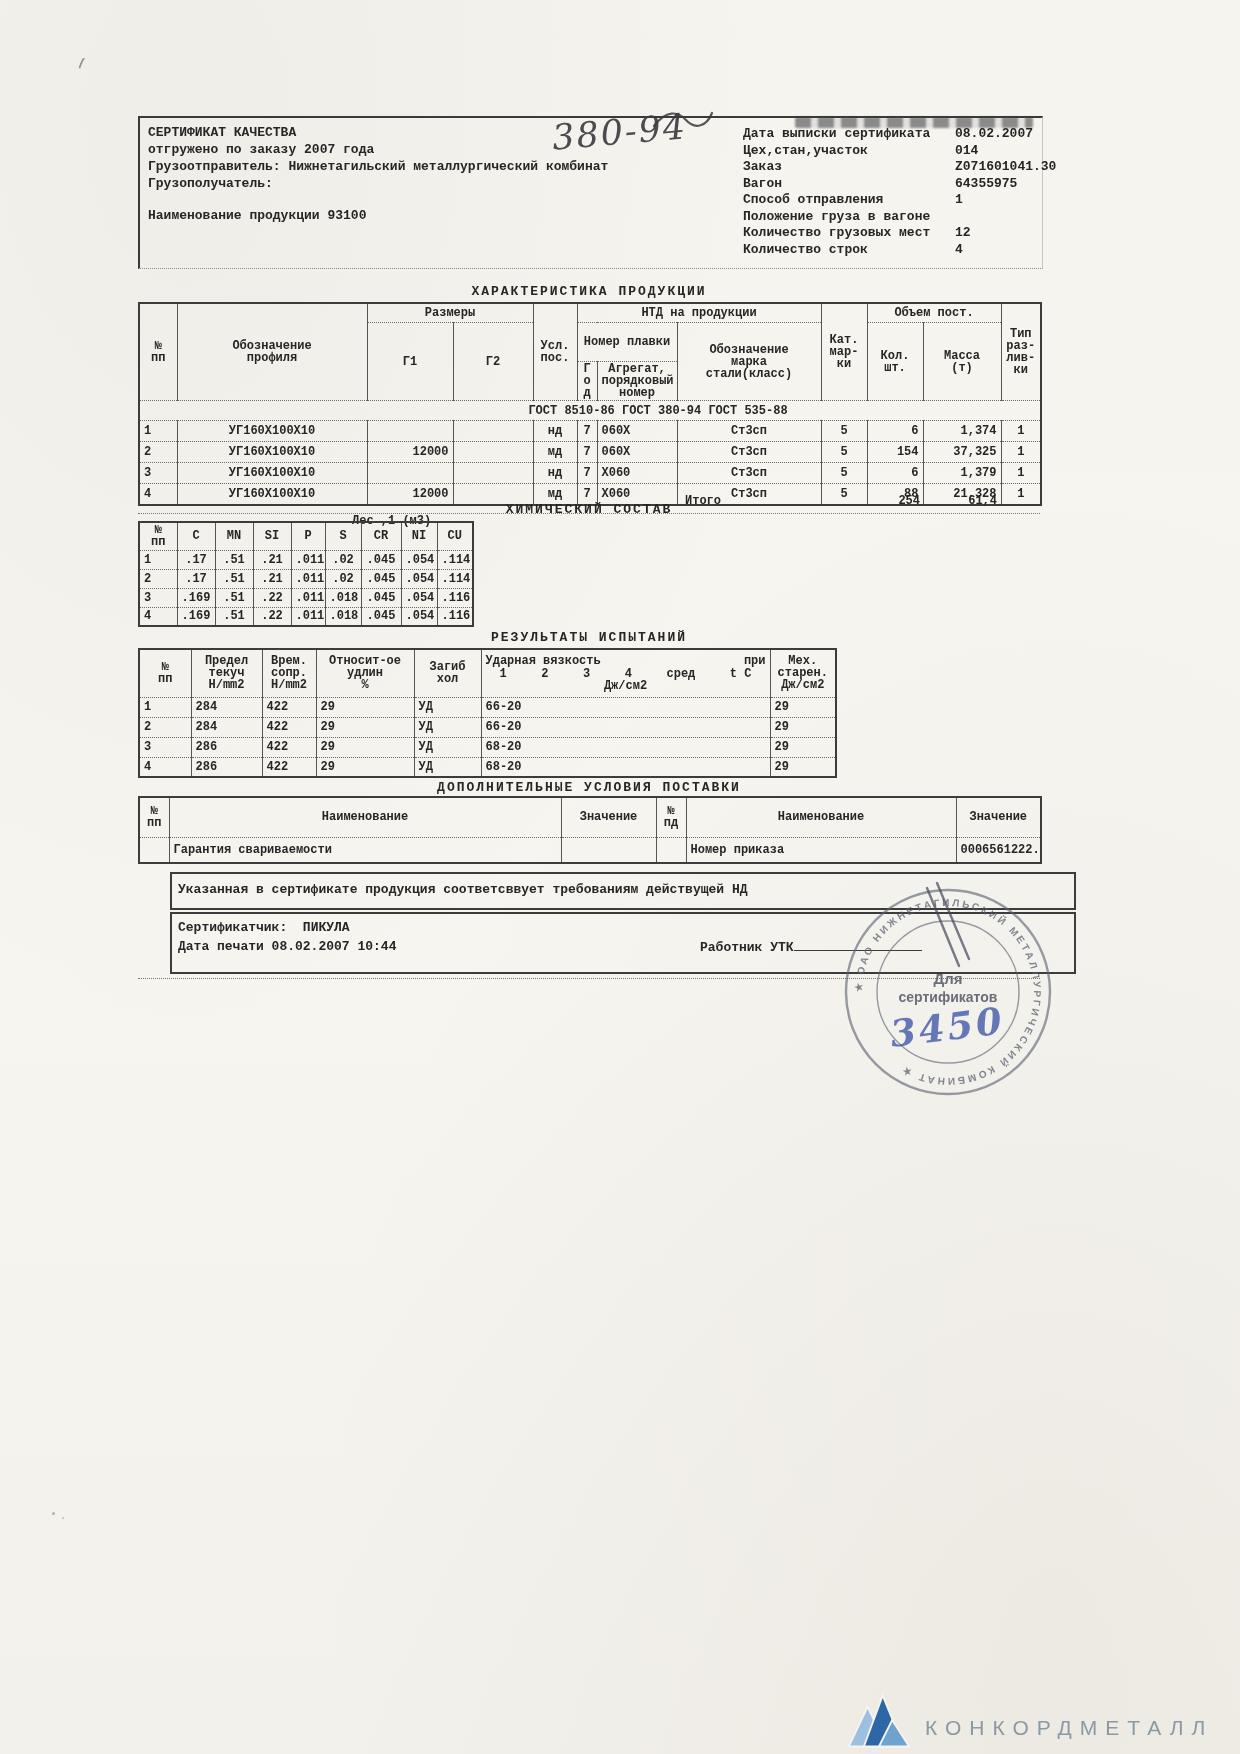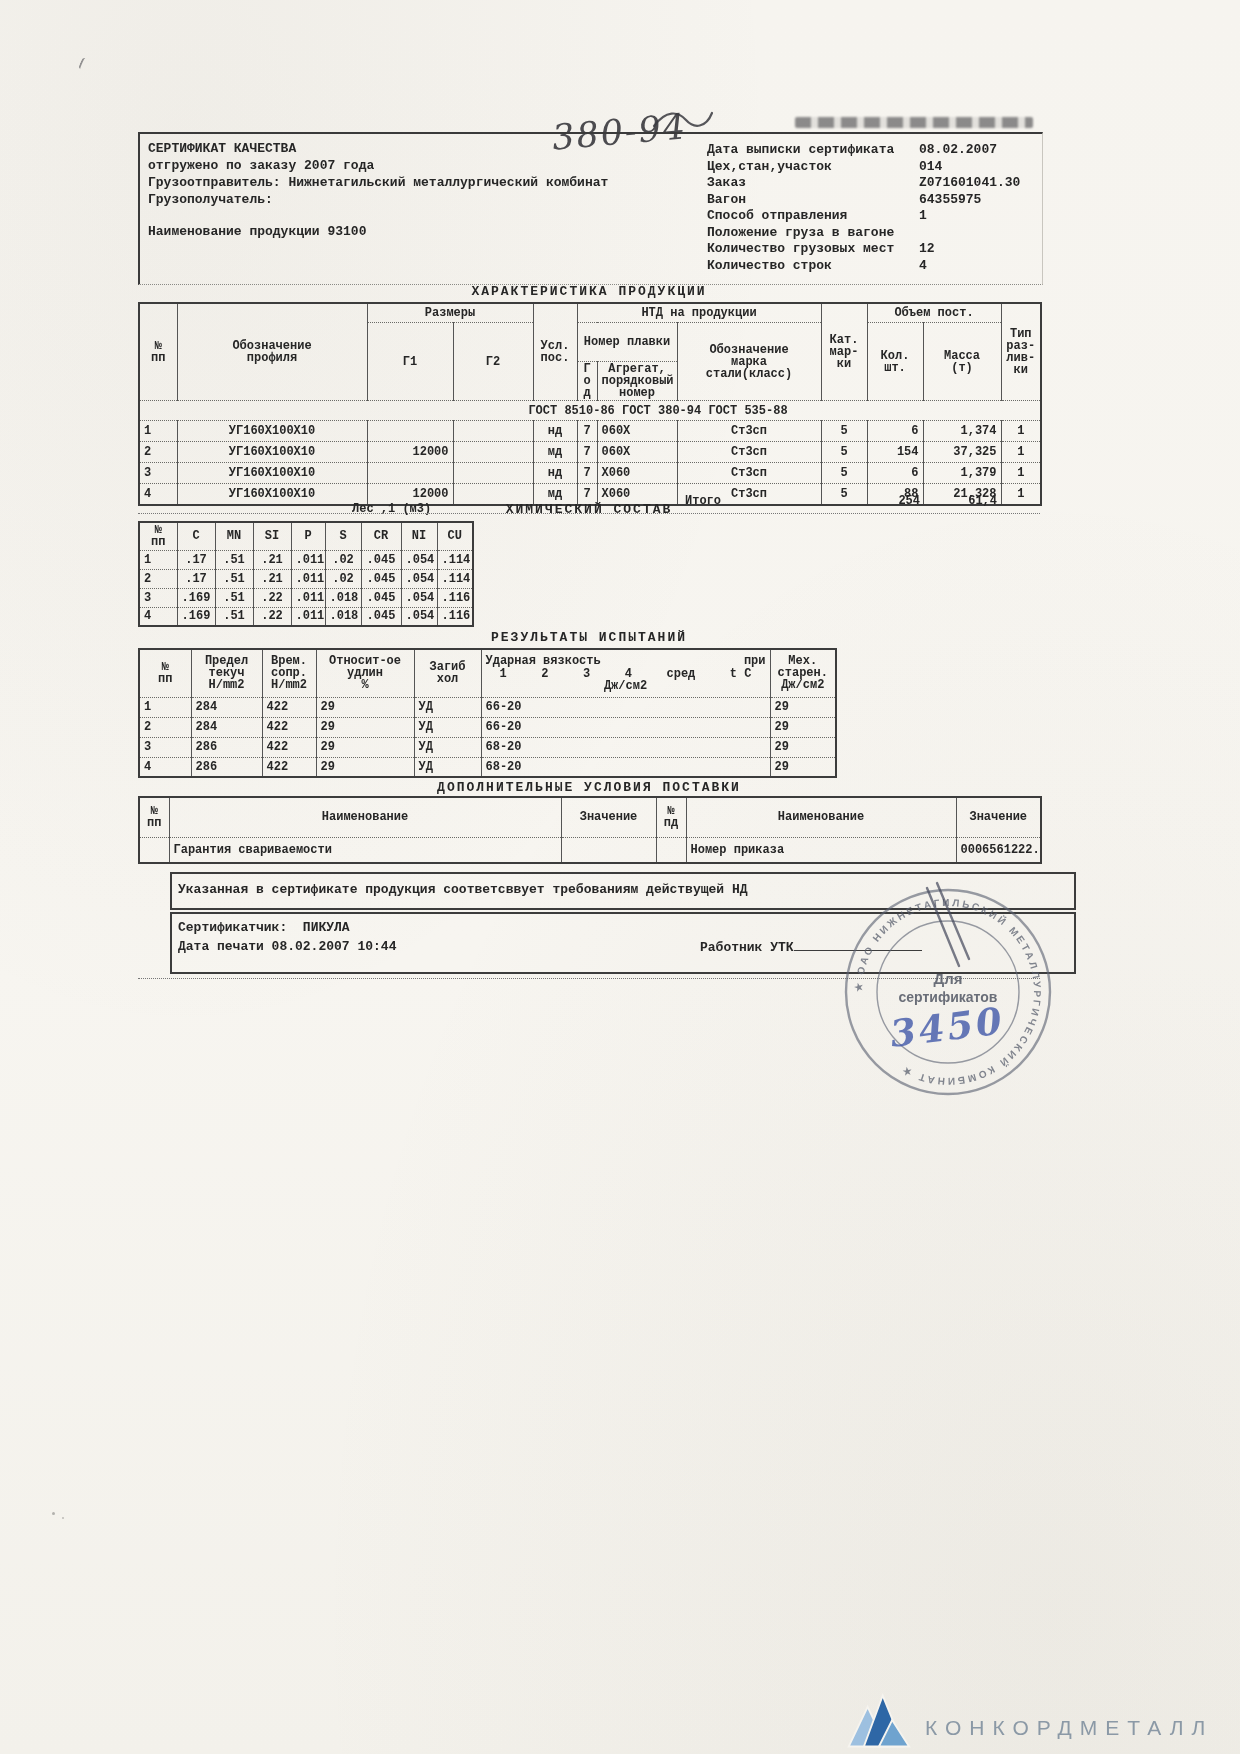--- a/index.html
+++ b/index.html
@@ -12,30 +12,30 @@
   }
   .page::before{content:"";position:absolute;inset:0;pointer-events:none;
     background:radial-gradient(ellipse at 15% 8%,rgba(120,110,90,.05),transparent 40%),
                radial-gradient(ellipse at 85% 92%,rgba(120,110,90,.06),transparent 50%);}
   .abs{position:absolute;}
   .b{font-weight:700;}
   .pre{white-space:pre-line;}
   .l{text-align:left;}.c{text-align:center;}.r{text-align:right;}
 
   
-  .header-box{left:138px;top:132px;width:902px;height:150px;
+  .header-box{left:138px;top:116px;width:902px;height:150px;
     border-top:2px solid #3a3a3a;border-left:2px solid #3a3a3a;
     border-bottom:1px dotted #8a8a85;border-right:1px solid #c9c6bf;
     font-size:13px;line-height:17px;font-weight:700;}
   .header-left{position:absolute;left:8px;top:6px;width:550px;}
   .header-left .row{white-space:nowrap;}
   .gap{height:15px;}
   .details{position:absolute;left:567px;top:8px;width:330px;font-size:13px;line-height:16.5px;}
   .detail-row{display:flex;}
-  .dlabel{flex:0 0 212px;}
+  .dlabel{flex:0 0 212px;margin-left:36px;}
   .dvalue{font-weight:700;font-family:Liberation Mono, monospace;}
 
   
   .handwriting{left:552px;top:112px;font-family:"DejaVu Serif",serif;font-style:italic;
     font-size:35px;color:#35353a;transform:rotate(-5deg);letter-spacing:2px;opacity:.88;}
   .tilde{left:652px;top:106px;}
 
   
   .sect-title{left:138px;width:902px;text-align:center;font-size:13px;font-weight:700;letter-spacing:2px;}
 
@@ -264,21 +264,21 @@
           <td class="l">X060</td>
           <td class="c">Ст3сп</td>
           <td class="c">5</td>
           <td class="r">88</td>
           <td class="r">21,328</td>
           <td class="c">1</td>
     </tr>
   </tbody>
     </table>
 
-  <span class="abs pfoot-text" style="left:352px;top:502px;">Лес ,1 (м3)</span>
+  <span class="abs pfoot-text" style="left:352px;top:514px;">Лес ,1 (м3)</span>
   <span class="abs pfoot-text" style="left:685px;top:494px;">Итого</span>
   <span class="abs pfoot-text r" style="left:858px;top:494px;width:62px;">254</span>
   <span class="abs pfoot-text r" style="left:925px;top:494px;width:72px;">61,4</span>
   <div class="abs dotline" style="left:138px;top:513px;width:902px;"></div>
 
   <div class="abs sect-title" style="top:502px;">ХИМИЧЕСКИЙ СОСТАВ</div>
   <table class="abs doc" style="left:138px;top:521px;width:334px;">
     <colgroup>
         <col style="width:38px">
         <col style="width:38px">

